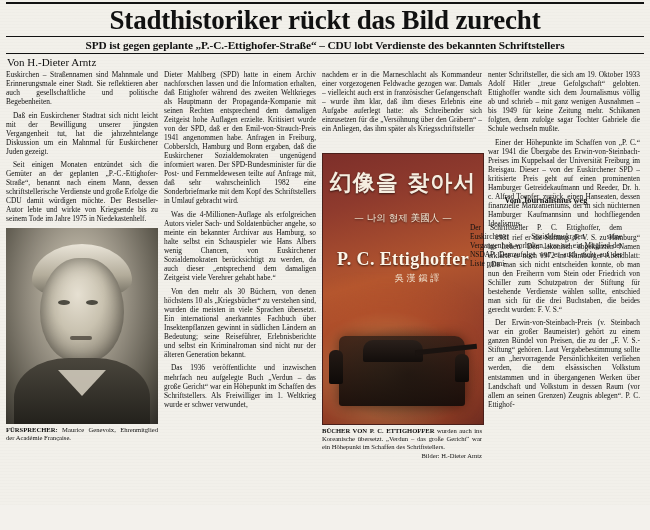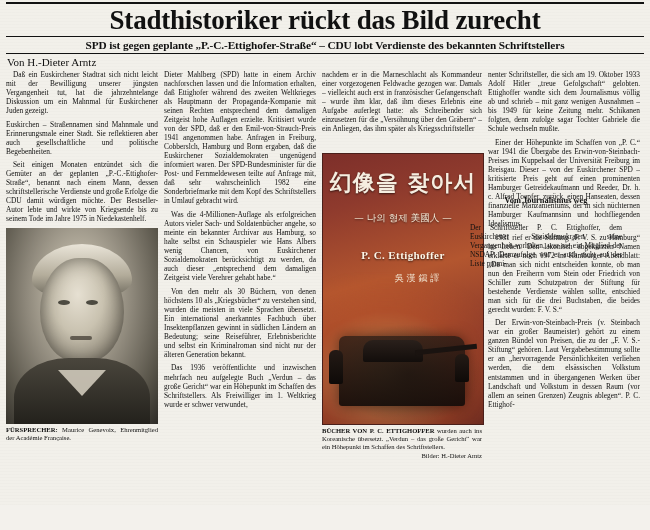--- a/index.html
+++ b/index.html
@@ -131,21 +131,21 @@
     position:absolute;top:58px;left:0;width:100%;
     text-align:center;color:#f3e7d4;
     font-family:"DejaVu Sans", sans-serif;
     font-size:9.5px;
     text-shadow:0 1px 2px rgba(0,0,0,0.6);
   }
   .bookcover .author{
     position:absolute;top:95px;left:0;width:100%;
     text-align:center;color:#fdf6e8;
     font-family:"Liberation Serif", serif;
-    font-size:11px;font-weight:bold;
+    font-size:18px;font-weight:bold;
     letter-spacing:0.4px;
     text-shadow:0 1px 2px rgba(0,0,0,0.7);
   }
   .bookcover .translator{
     position:absolute;top:118px;left:14px;width:100%;
     text-align:center;color:#f0e3cf;
     font-family:"DejaVu Sans", sans-serif;
     font-size:9px;
   }
   .bookcover .tank{
@@ -193,22 +193,22 @@
 
   <div class="subhead">SPD ist gegen geplante „P.-C.-Ettighofer-Straße“ – CDU lobt Verdienste des bekannten Schriftstellers</div>
 
   <div class="midline"></div>
 
   <div class="byline">Von H.-Dieter Arntz</div>
 
   <div class="cols">
 
     <div class="col c1">
+      <p class="body noind">Euskirchen – Straßennamen sind Mahnmale und Erinnerungsmale einer Stadt. Sie reflektieren aber auch gesellschaftliche und politische Begebenheiten.</p>
       <p class="body">Daß ein Euskirchener Stadtrat sich nicht leicht mit der Bewilligung unserer jüngsten Vergangenheit tut, hat die jahrzehntelange Diskussion um ein Mahnmal für Euskirchener Juden gezeigt.</p>
-      <p class="body noind">Euskirchen – Straßennamen sind Mahnmale und Erinnerungsmale einer Stadt. Sie reflektieren aber auch gesellschaftliche und politische Begebenheiten.</p>
       <p class="body">Seit einigen Monaten entzündet sich die Gemüter an der geplanten „P.-C.-Ettighofer-Straße“, benannt nach einem Mann, dessen schriftstellerische Verdienste und große Erfolge die CDU damit würdigen möchte. Der Bestseller-Autor lebte und wirkte von Kriegsende bis zu seinem Tode im Jahre 1975 in Niedekastenhelf.</p>
 
       <div class="portrait">
         <div class="hair"></div>
         <div class="face"></div>
         <div class="eyeL"></div>
         <div class="eyeR"></div>
         <div class="mouth"></div>
         <div class="body"></div>
         <div class="collar"></div>

